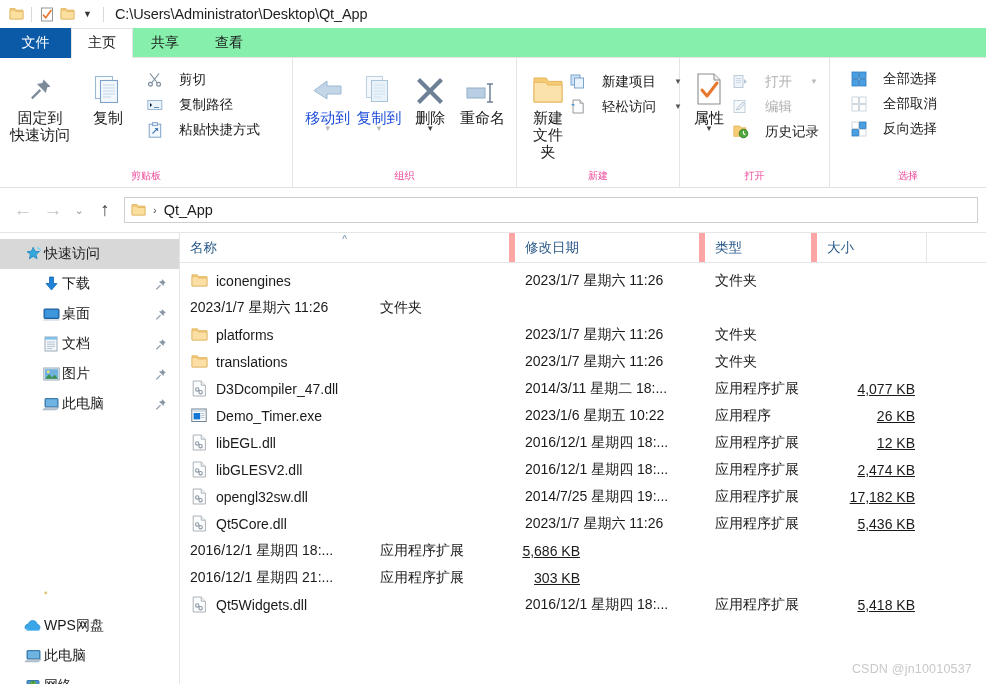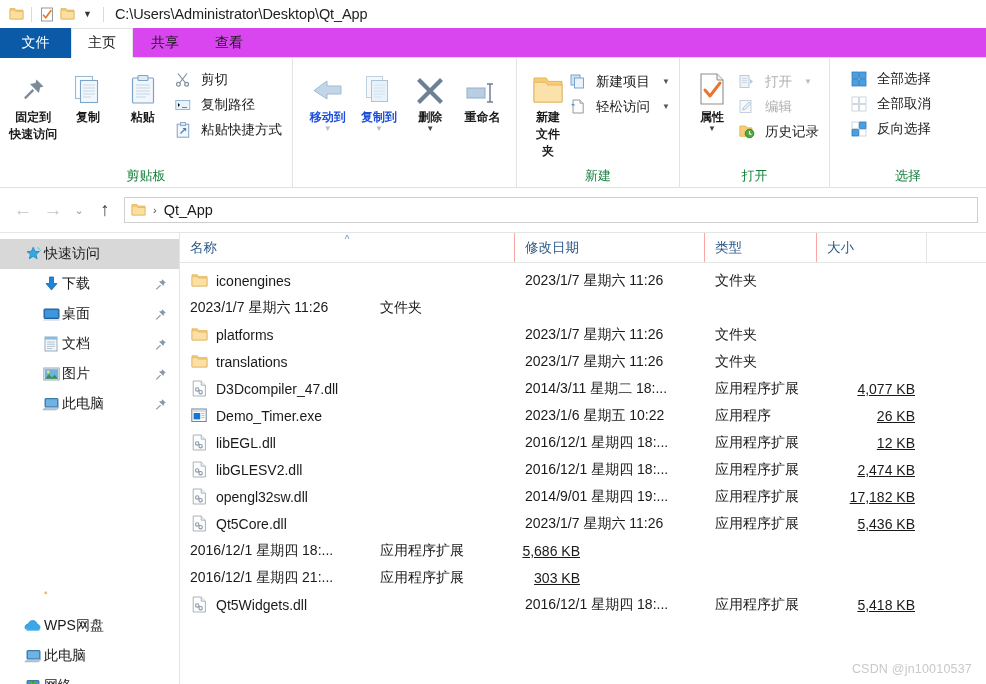--- a/index.html
+++ b/index.html
@@ -22,21 +22,21 @@
   .tb-sep { width: 1px; height: 15px; background: #d9d9d9; margin: 0 5px; }
   .tb-chev { font-size: 9px; color: #333; padding: 0 6px; line-height: 1; }
   .tb-path {
     font-size: 14.5px; color: #222; margin-left: 6px; white-space: nowrap;
     letter-spacing: -0.1px;
   }
 
   
   .tabstrip {
     height: 30px; display: flex; align-items: flex-end; flex: 0 0 30px;
-    background: #d946ef; position: relative;
+    background: #86efac; position: relative;
   }
   .tabstrip::after {
     content:''; position:absolute; left:0; right:0; bottom:0; height:1px; background:#e3e3e3;
   }
   .tab {
     height: 30px; display: flex; align-items: center; justify-content: center;
     font-size: 14px; color: #1a1a1a; padding: 0 18px; position: relative; z-index: 2;
   }
   .tab.file { background: #0a5aa8; color: #ffffff; min-width: 71px; padding: 0; }
   .tab.active {
@@ -49,36 +49,36 @@
     height: 130px; background: #ffffff; display: flex; flex: 0 0 130px;
     border-bottom: 1px solid #e0e0e0; position: relative;
   }
   .rgroup {
     display: flex; flex-direction: column; height: 130px; position: relative;
     border-right: 1px solid #e3e3e3;
   }
   .rgroup:last-child { border-right: none; }
   .rgroup-body { flex: 1; display: flex; align-items: flex-start; padding: 4px 6px 0 6px; }
   .rgroup-title {
-    height: 24px; font-size: 13px; color: #15803d; text-align: center;
+    height: 24px; font-size: 10px; color: #ec4899; text-align: center;
     display: flex; align-items: center; justify-content: center;
   }
   .bigbtn {
     width: 68px; display: flex; flex-direction: column; align-items: center;
     padding-top: 4px; cursor: default;
   }
   .bigbtn .bicon { height: 40px; display: flex; align-items: flex-end; justify-content: center; }
   .bigbtn .blabel {
-    font-size: 12px; color: #1a1a1a; text-align: center; line-height: 17px;
-    margin-top: 3px; white-space: pre-line; font-weight: bold;
+    font-size: 15px; color: #1a1a1a; text-align: center; line-height: 17px;
+    margin-top: 3px; white-space: pre-line;
   }
   .bigbtn.disabled .blabel { color: #1d4ed8; }
   .smallcol { display: flex; flex-direction: column; padding-top: 6px; gap: 2px; }
   .smallbtn {
-    height: 23px; display: flex; align-items: center; gap: 10px; padding: 0 4px;
+    height: 23px; display: flex; align-items: center; gap: 16px; padding: 0 4px;
     font-size: 13.5px; color: #1a1a1a; white-space: nowrap;
   }
   .smallbtn.disabled { color: #b0b0b0; }
   .smallbtn .sicon { width: 17px; height: 17px; display: flex; align-items: center; justify-content: center; flex: 0 0 17px; }
   .caret-sm { font-size: 8px; color: #555; margin-left: 2px; }
   .caret-sm.dis { color: #bbb; }
   .caret-big { font-size: 8px; color: #444; line-height: 6px; }
   .caret-big.dis { color: #bbb; }
 
   
@@ -121,21 +121,21 @@
   .spacer-dot { height: 24px; padding-left: 44px; color: #e0c070; font-size: 10px; }
 
   
   .filepane { flex: 1; background: #ffffff; display: flex; flex-direction: column; min-width: 0; position: relative; }
   .colheaders {
     height: 30px; flex: 0 0 30px; display: flex; align-items: stretch;
     border-bottom: 1px solid #e5e5e5; background: #ffffff; position: relative;
   }
   .colhdr {
     display: flex; align-items: center; font-size: 13.5px; color: #2b5a8a;
-    padding-left: 10px; border-right: 1px solid #fca5a5; position: relative;
+    padding-left: 10px; border-right: 6px solid #fca5a5; position: relative;
   }
   .colhdr:last-child { border-right: 1px solid #e5e5e5; }
   .sortmark {
     position: absolute; top: 1px; left: 50%; transform: translateX(-50%);
     font-size: 10px; color: #6f8fae;
   }
   .col-name { width: 335px; flex: 0 0 335px; }
   .col-date { width: 190px; flex: 0 0 190px; }
   .col-type { width: 112px; flex: 0 0 112px; }
   .col-size { width: 110px; flex: 0 0 110px; }
@@ -211,32 +211,20 @@
             <svg width="30" height="32" viewBox="0 0 30 32">
                 <rect x="2.5" y="2.5" width="17" height="22" fill="#fbfdff" stroke="#9bb8d4" stroke-width="1.1"></rect>
                 <rect x="7.5" y="6.5" width="17" height="22" fill="#f2f7fc" stroke="#7ea3c8" stroke-width="1.1"></rect>
                 <g stroke="#bcd2e6" stroke-width="0.9">
                   <path d="M10 11h12M10 14h12M10 17h12M10 20h12M10 23h8"></path>
                 </g>
               </svg>
           </span>
           <span class="blabel">复制</span>
         </div>
-        <div class="bigbtn">
-          <span class="bicon">
-            <svg width="26" height="32" viewBox="0 0 26 32">
-                <rect x="2.5" y="4" width="21" height="25" rx="1" fill="#f2f7fc" stroke="#7ea3c8" stroke-width="1.2"></rect>
-                <rect x="8" y="1.5" width="10" height="5" rx="1" fill="#dfeaf5" stroke="#7ea3c8" stroke-width="1.1"></rect>
-                <g stroke="#bcd2e6" stroke-width="0.9">
-                  <path d="M6 11h14M6 14h14M6 17h14M6 20h14M6 23h10"></path>
-                </g>
-              </svg>
-          </span>
-          <span class="blabel">粘贴</span>
-        </div>
         <div class="smallcol">
           <div class="smallbtn">
             <span class="sicon">
               <svg width="15" height="15" viewBox="0 0 15 15">
                   <g stroke="#7f8e9d" stroke-width="1.2" fill="none">
                     <path d="M3 1.5l7.5 9.5M12 1.5L4.5 11"></path>
                     <circle cx="3.4" cy="12.3" r="1.9"></circle>
                     <circle cx="11.6" cy="12.3" r="1.9"></circle>
                   </g>
                 </svg>
@@ -310,20 +298,21 @@
             <svg width="34" height="26" viewBox="0 0 34 26">
                 <rect x="2" y="8" width="18" height="10" fill="#b9cee2" stroke="#8fafcb" stroke-width="1"></rect>
                 <g stroke="#6d8096" stroke-width="1.5">
                   <path d="M25 4v18M22 4h6M22 22h6"></path>
                 </g>
               </svg>
           </span>
           <span class="blabel">重命名</span>
         </div>
       </div>
+      <div class="rgroup-title">组织</div>
     </div>
 
     <div class="rgroup" style="width:163px">
       <div class="rgroup-body" style="padding-left:14px">
         <div class="bigbtn">
           <span class="bicon">
             <svg width="34" height="32" viewBox="0 0 34 32">
                 <path d="M3 4h12l2.6 3.4H31V28H3z" fill="#f7cc77" stroke="#e3b257" stroke-width="1"></path>
                 <path d="M3 8.2h11.5l2.4 2.8H31V28H3z" fill="#fbe2ab" stroke="#e3b257" stroke-width="0.9"></path>
               </svg>
@@ -768,21 +757,21 @@
                   <path d="M9.2 1v4.2h4.2" fill="#eceff2" stroke="#a4a9ae" stroke-width="0.8"></path>
                   <g stroke="#8e99a4" stroke-width="1.1" fill="none">
                     <circle cx="5.2" cy="9.4" r="1.7"></circle>
                     <circle cx="8.6" cy="12.2" r="1.7"></circle>
                     <path d="M6.4 10.6l1.1 0.5"></path>
                   </g>
                 </svg>
               </span>
               <span>opengl32sw.dll</span>
             </div>
-            <div class="fcell date">2014/9/01 星期四 19:...</div>
+            <div class="fcell date">2014/7/25 星期四 19:...</div>
             <div class="fcell type">应用程序扩展</div>
             <div class="fcell size">17,182 KB</div>
           </div>
           <div class="frow">
             <div class="fcell name">
               <span class="ficon">
                 <svg width="15" height="17" viewBox="0 0 15 17">
                   <path d="M1.2 1h8l4.2 4.2V16H1.2z" fill="#fcfdfe" stroke="#a4a9ae" stroke-width="0.9"></path>
                   <path d="M9.2 1v4.2h4.2" fill="#eceff2" stroke="#a4a9ae" stroke-width="0.8"></path>
                   <g stroke="#8e99a4" stroke-width="1.1" fill="none">

